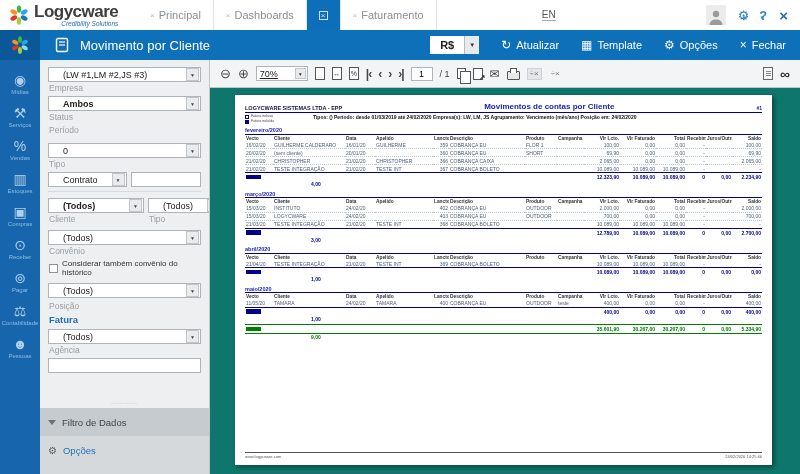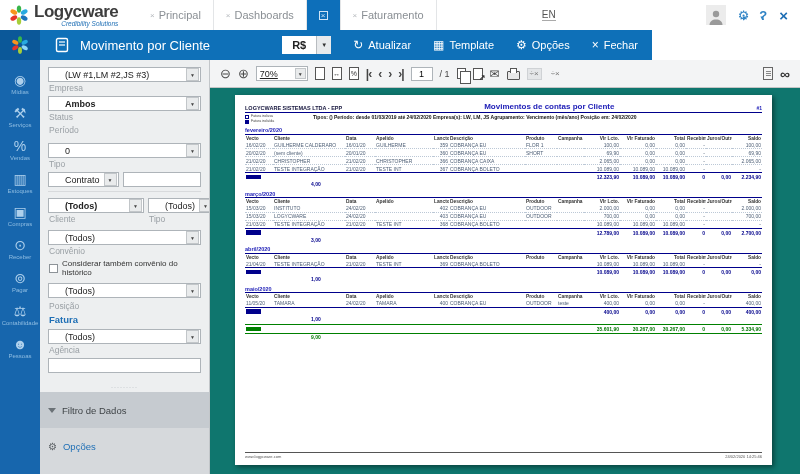--- a/index.html
+++ b/index.html
@@ -18,21 +18,21 @@
   .tab.active { background:#0d6fba; color:#fff; }
   .tab.active .tab-x { color:#cfe4f5; border:1px solid #cfe4f5; line-height:7px; padding:0 1px; }
   .lang { margin-left:auto; align-self:center; font-size:10px; color:#555; border-bottom:1px solid #aaa; margin-right:150px; }
   .top-icons { display:flex; align-items:center; gap:12px; padding-right:12px; }
   .avatar { width:20px; height:20px; background:#ececec; display:flex; align-items:flex-end; justify-content:center; overflow:hidden; }
   .ti { font-size:13px; color:#2f83c5; }
   .caret { font-size:6px; color:#2f83c5; margin-left:-8px; }
   .ti-close { font-size:15px; color:#1f6fb5; font-weight:bold; }
 
   
-  #commandbar { position:absolute; left:0; top:30px; width:652px; height:30px; background:#0e70b8; display:flex; align-items:center;text-align:right; }
+  #commandbar { position:absolute; left:0; top:30px; width:800px; height:30px; background:#0e70b8; display:flex; align-items:center;text-align:right; }
   .cb-logo { width:40px; height:30px; background:#0b5899; display:flex; align-items:center; justify-content:center; flex:0 0 40px; }
   .cb-doc { margin-left:14px; }
   #commandbar h1 { font-size:13px; font-weight:normal; color:#fff; margin-left:10px; flex:0 0 auto; }
   .cb-right { margin-left:auto; display:flex; align-items:center; gap:22px; padding-right:14px; }
   .cur-combo { display:flex; align-items:center; background:#fff; height:18px; }
   .cur-val { font-size:11px; font-weight:bold; color:#222; padding:0 10px; }
   .cur-dd { width:15px; height:18px; background:#e8eaec; border-left:1px solid #b8bcc0; font-size:6px; color:#333; display:flex; align-items:center; justify-content:center; }
   .cb-btn { display:flex; align-items:center; gap:5px; color:#fff; font-size:11px; cursor:default; }
   .cb-ic { font-size:12px; color:#fff; }
 
@@ -41,33 +41,33 @@
   .sb-item { display:flex; flex-direction:column; align-items:center; gap:1px; width:40px; cursor:default; }
   .sb-ic { font-size:14px; color:#aed0ec; line-height:16px; }
   .sb-lbl { font-size:6px; color:#8fbde2; }
 
   
   #filterpanel { position:absolute; left:40px; top:60px; width:170px; height:414px; background:#edeff0; border-right:1px solid #c2c6c9; }
   .fields { padding:7px 8px 0 8px; height:356px; overflow:hidden; }
   .fgroup { margin-bottom:3px; }
   .frow { display:flex; gap:4px; }
   .combo { background:#fff; border:1px solid #aeb4b9; height:15px; display:flex; align-items:center; }
-  .cval { flex:1; font-size:9px; color:#222; padding:0 4px; white-space:nowrap; overflow:hidden;margin-left:12px; }
+  .cval { flex:1; font-size:9px; color:#222; padding:0 14px; white-space:nowrap; overflow:hidden; }
   .cval.b { font-weight:bold; }
   .dd { width:13px; height:13px; margin-right:1px; background:#e9ebec; border:1px solid #c2c6c9; font-size:5px; color:#444; display:flex; align-items:center; justify-content:center; }
   .tinput { width:100%; height:15px; border:1px solid #aeb4b9; background:#fff; font-size:9px; padding:0 3px; font-family:"Liberation Sans",sans-serif; color:#222; }
   .flabel { font-size:8.5px; color:#9aa0a5; margin:1px 0 3px 1px; }
   .fdivider { border-top:1px solid #d8dadc; margin:4px 0 6px 0; }
   .chk { display:flex; align-items:center; gap:4px; margin:2px 0 6px 1px; }
   .chk .box { width:9px; height:9px; border:1px solid #8d9398; background:#fff; flex:0 0 9px; }
   .chk .txt { font-size:8px; color:#333; }
   .fsection { font-size:9.5px; font-weight:bold; color:#1f6fb5; margin:2px 0 4px 1px; }
   .panel-bottom { position:absolute; left:0; bottom:0; width:100%; }
   .panel-grip { text-align:center; font-size:6px; color:#8a8f94; letter-spacing:1px; height:8px; line-height:6px; }
-  .bottombar { height:36px; display:flex; align-items:center; gap:6px; padding:0 8px; font-size:9.5px; }
+  .bottombar { height:28px; display:flex; align-items:center; gap:6px; padding:0 8px; font-size:9.5px; }
   .bottombar.filtro { background:#c6cbd0; color:#3f4447; }
   .bottombar.opcoes { background:#d6d9dc; color:#1f6fb5; }
   .panel-foot { height:10px; background:#d6d9dc; }
   .funnel { width:0; height:0; border-left:4px solid transparent; border-right:4px solid transparent; border-top:5px solid #6b7277; }
   .gear-sm { font-size:10px; color:#5a5f63; }
 
   
   #previewtoolbar { position:absolute; left:210px; top:60px; width:590px; height:28px; background:#f3f4f5; border-bottom:1px solid #c5c5c5; display:flex; align-items:center; gap:7px; padding:0 10px; }
   .tbi { font-size:13px; color:#4a4a4a; line-height:1; cursor:default; }
   .tb-select { display:flex; align-items:center; background:#fff; border:1px solid #aeb4b9; height:15px; width:52px; }

